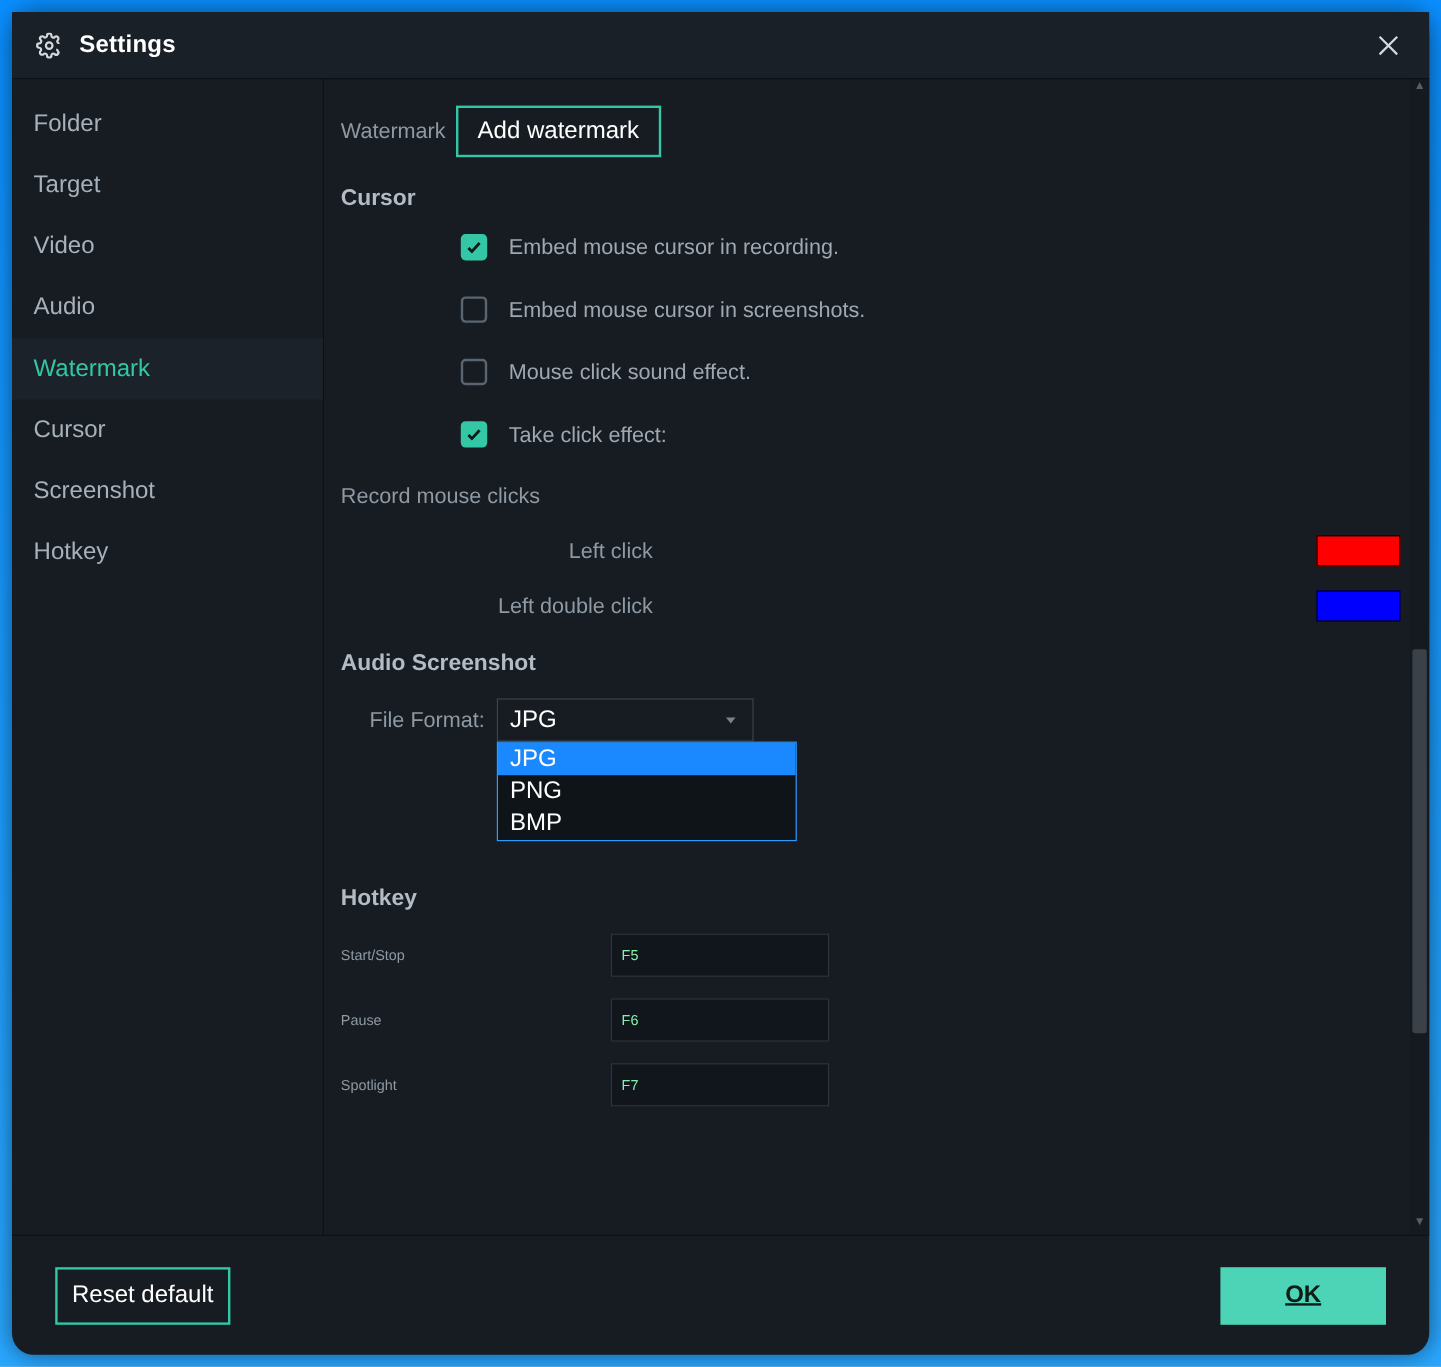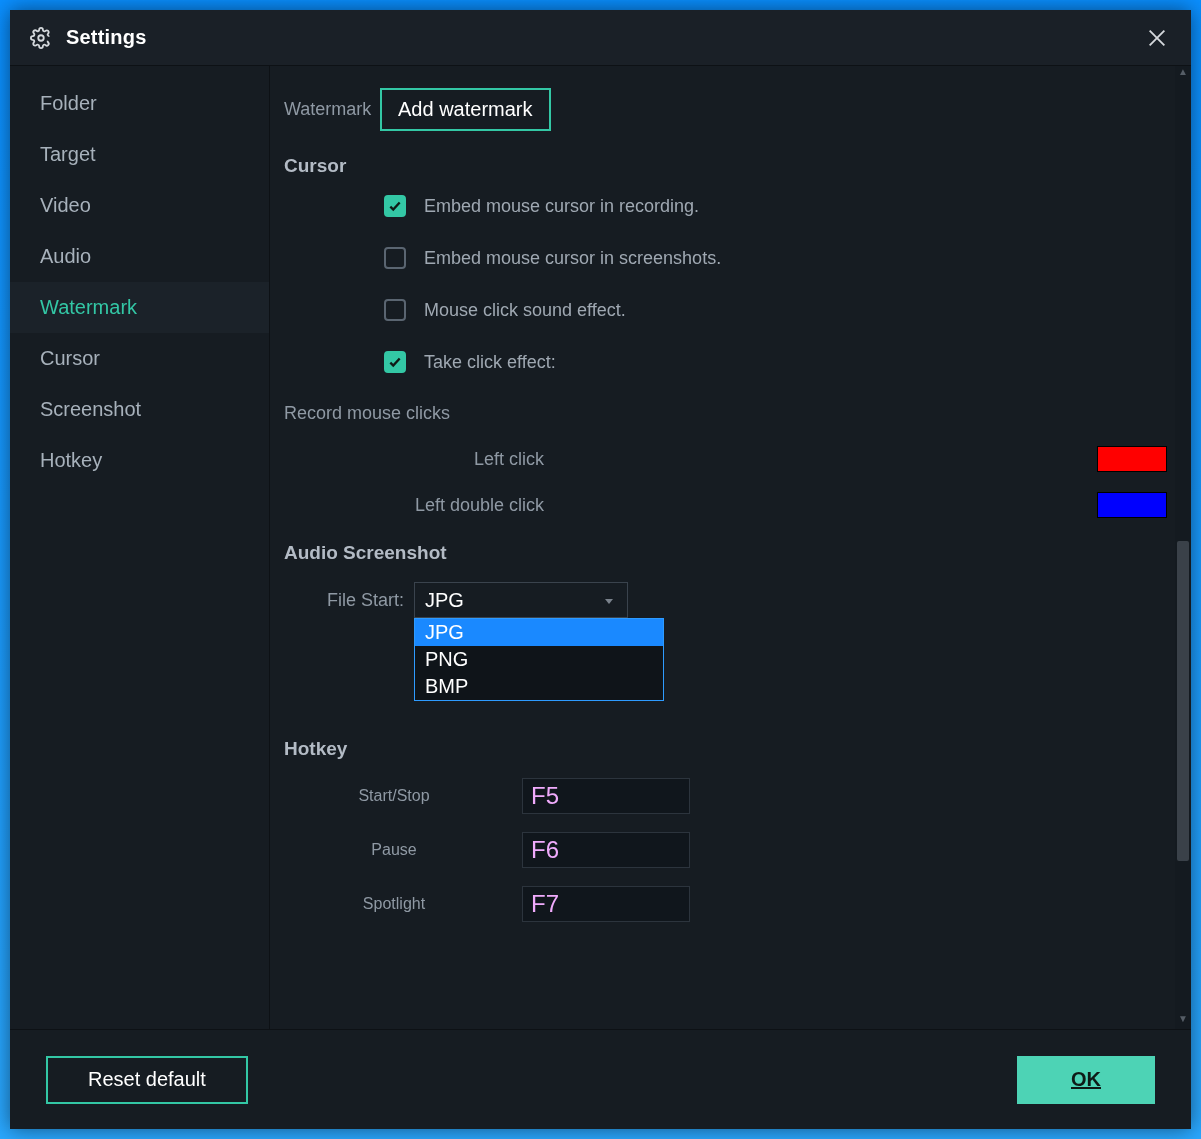--- a/index.html
+++ b/index.html
@@ -12,20 +12,21 @@
     height: 1139px;
     overflow: hidden;
   }
   .window {
     width: 100%;
     height: 100%;
     background: #161c22;
     display: flex;
     flex-direction: column;
     box-shadow: 0 0 20px rgba(0,0,0,0.5);
+    border-radius: 18px;
   }
   .titlebar {
     height: 56px;
     background: #1a2027;
     border-bottom: 1px solid #0d1115;
     display: flex;
     align-items: center;
     padding: 0 20px;
     color: #fff;
   }
@@ -52,21 +53,21 @@
     min-height: 0;
     border-top: 0;
   }
   .sidebar {
     width: 260px;
     border-right: 1px solid #0d1115;
     padding-top: 12px;
     background: #161c22;
   }
   .sidebar-item {
-    padding: 14px 30px;
+    padding: 14px 18px;
     color: #a7b1bb;
     font-size: 20px;
     cursor: pointer;
   }
   .sidebar-item.active {
     color: #33c7a5;
     background: #1b2229;
   }
   .content-wrap {
     flex: 1;
@@ -213,31 +214,31 @@
     cursor: pointer;
   }
   .option.selected { background: #1a89ff; }
   .hk-row {
     display: flex;
     align-items: center;
     margin-bottom: 18px;
   }
   .hk-row .label {
     width: 220px;
-    text-align: center;
-    margin-right: 18px;
-    font-size: 16px;
+    text-align: left;
+    margin-right: 5px;
+    font-size: 12px;
   }
   .hk-input {
-    width: 168px;
+    width: 182px;
     height: 36px;
     background: #10161c;
     border: 1px solid #2c343d;
-    color: #f0abfc;
-    font-size: 24px;
+    color: #86efac;
+    font-size: 12px;
     padding: 0 8px;
   }
   .footer {
     height: 100px;
     border-top: 1px solid #0d1115;
     display: flex;
     align-items: center;
     padding: 0 36px;
   }
   .footer .spacer { flex: 1; }
@@ -250,21 +251,21 @@
     font-size: 20px;
     font-weight: 600;
     cursor: pointer;
     text-decoration: underline;
   }
   .btn-reset {
     border: 2px solid #33c7a5;
     color: #fff;
     background: transparent;
     height: 48px;
-    padding: 0 40px;
+    padding: 0 12px;
     font-size: 20px;
     cursor: pointer;
   }
 </style>
 </head>
 <body>
 
 <div class="window">
 
   <div class="titlebar">
@@ -340,21 +341,21 @@
           <span class="label">Left click</span>
           <span class="color-swatch swatch-red"></span>
         </div>
         <div class="color-row">
           <span class="label">Left double click</span>
           <span class="color-swatch swatch-blue"></span>
         </div>
 
         <div class="section-title">Audio Screenshot</div>
         <div class="ff-row">
-          <span class="label">File Start:</span>
+          <span class="label">File Format:</span>
           <div class="select-wrap">
             <div class="select-box">
               <span>JPG</span>
               <span class="chev">
                 <svg width="16" height="12" viewBox="0 0 24 24" fill="#7a828c">
                     <polygon points="4,8 20,8 12,18"></polygon>
                   </svg>
               </span>
             </div>
             <div class="options">

